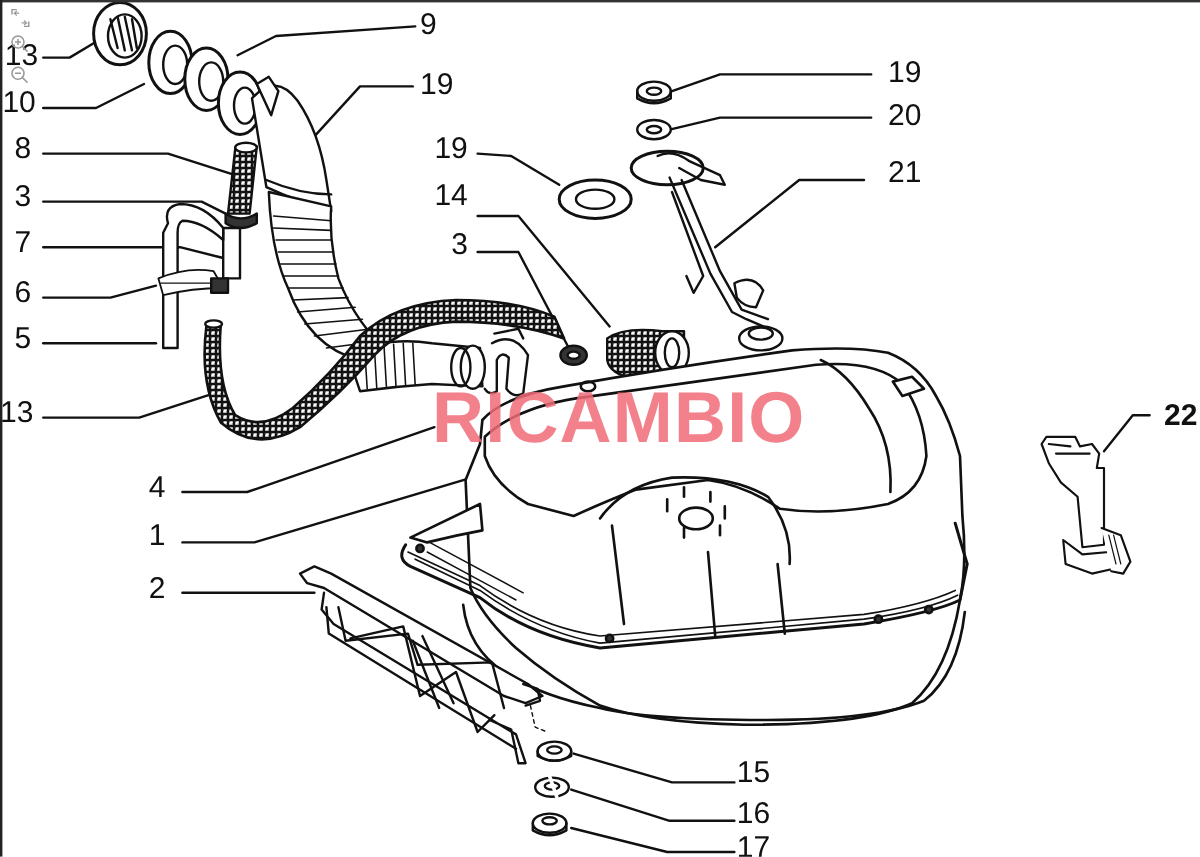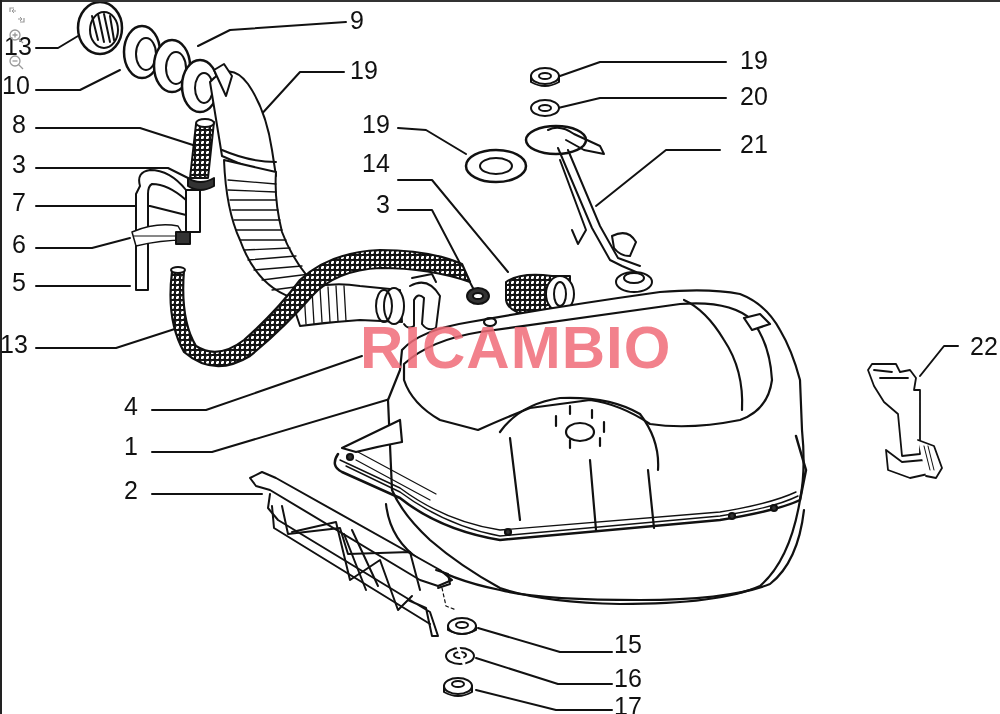--- a/index.html
+++ b/index.html
@@ -245,21 +245,21 @@
 
   <span class="label" style="left:350px; top:8px;">9</span>
   <span class="label" style="left:350px; top:58px;">19</span>
   <span class="label" style="left:362px; top:112px;">19</span>
   <span class="label" style="left:362px; top:151px;">14</span>
   <span class="label" style="left:376px; top:192px;">3</span>
 
   <span class="label" style="left:740px; top:48px;">19</span>
   <span class="label" style="left:740px; top:84px;">20</span>
   <span class="label" style="left:740px; top:132px;">21</span>
-  <span class="label" style="left:970px; top:334px;">22</span>
+  <span class="label" style="left:970px; top:334px;font-weight:bold;">22</span>
 
   <span class="label" style="left:614px; top:632px;text-align:center;">15</span>
   <span class="label" style="left:614px; top:666px;text-align:center;">16</span>
   <span class="label" style="left:614px; top:694px;">17</span>
 
   <div class="watermark">
     <div class="wm-main">RICAMBIO</div>
   </div>
 
   <div class="zoom-controls">

